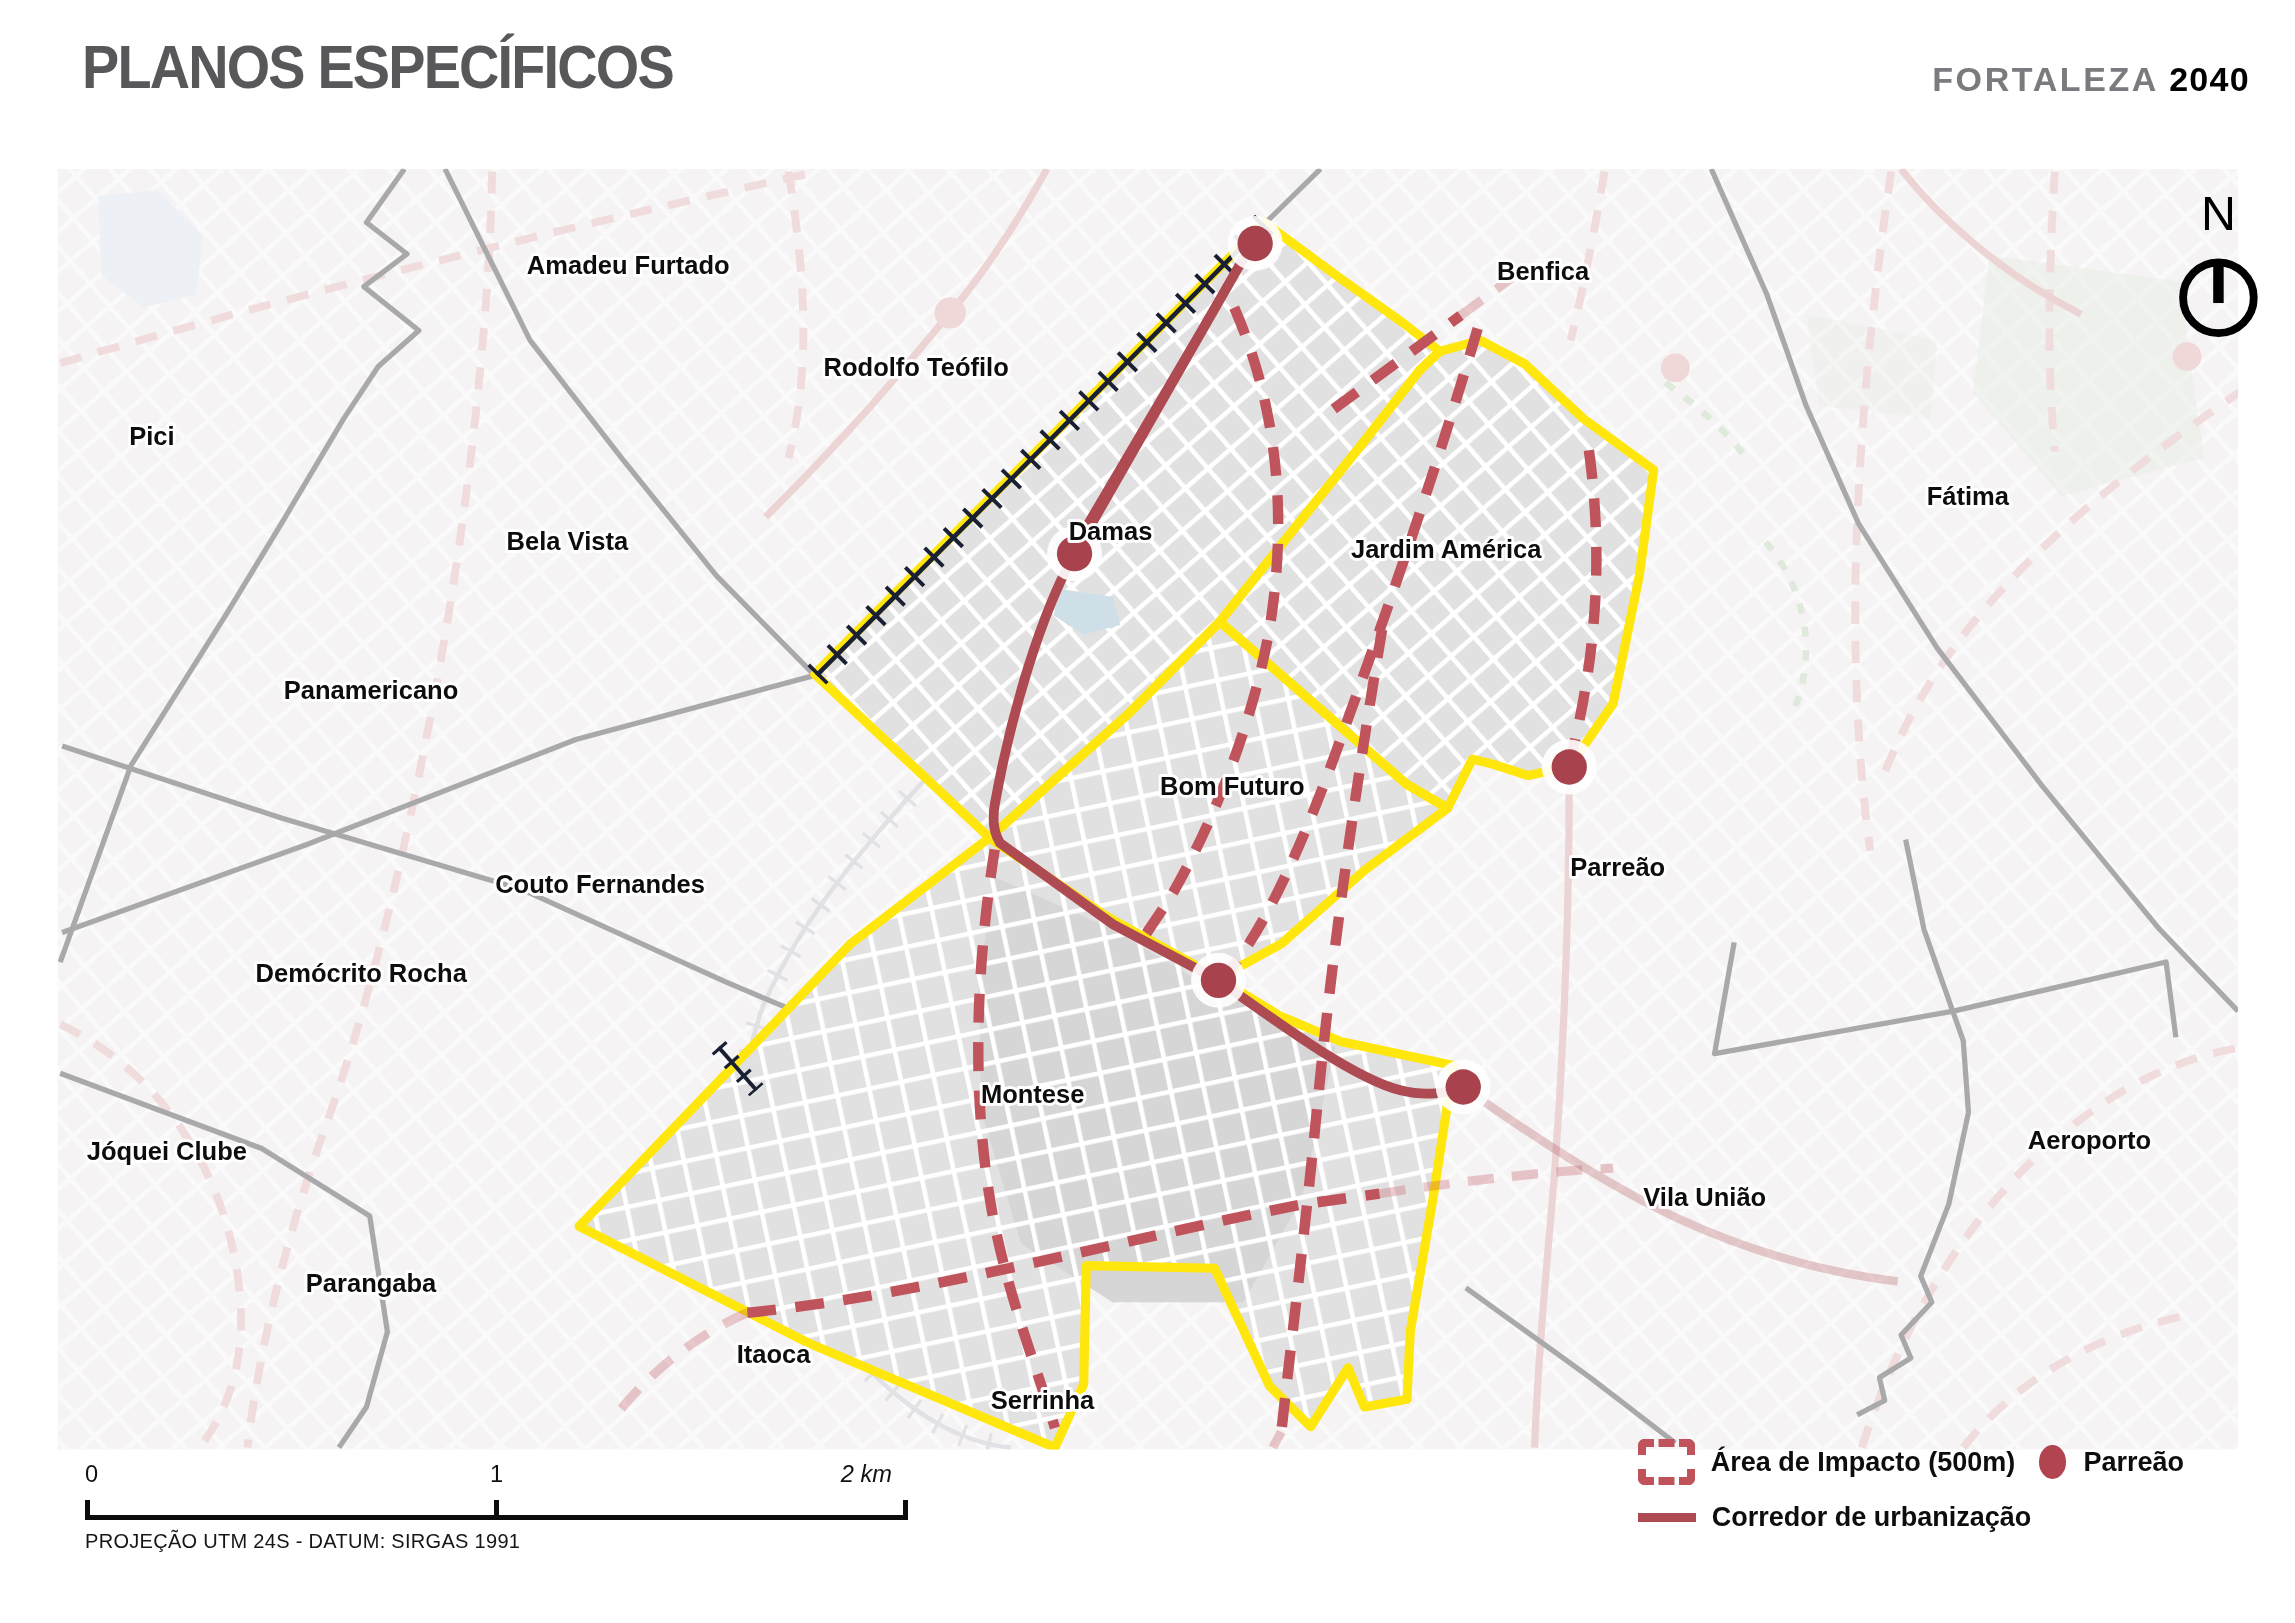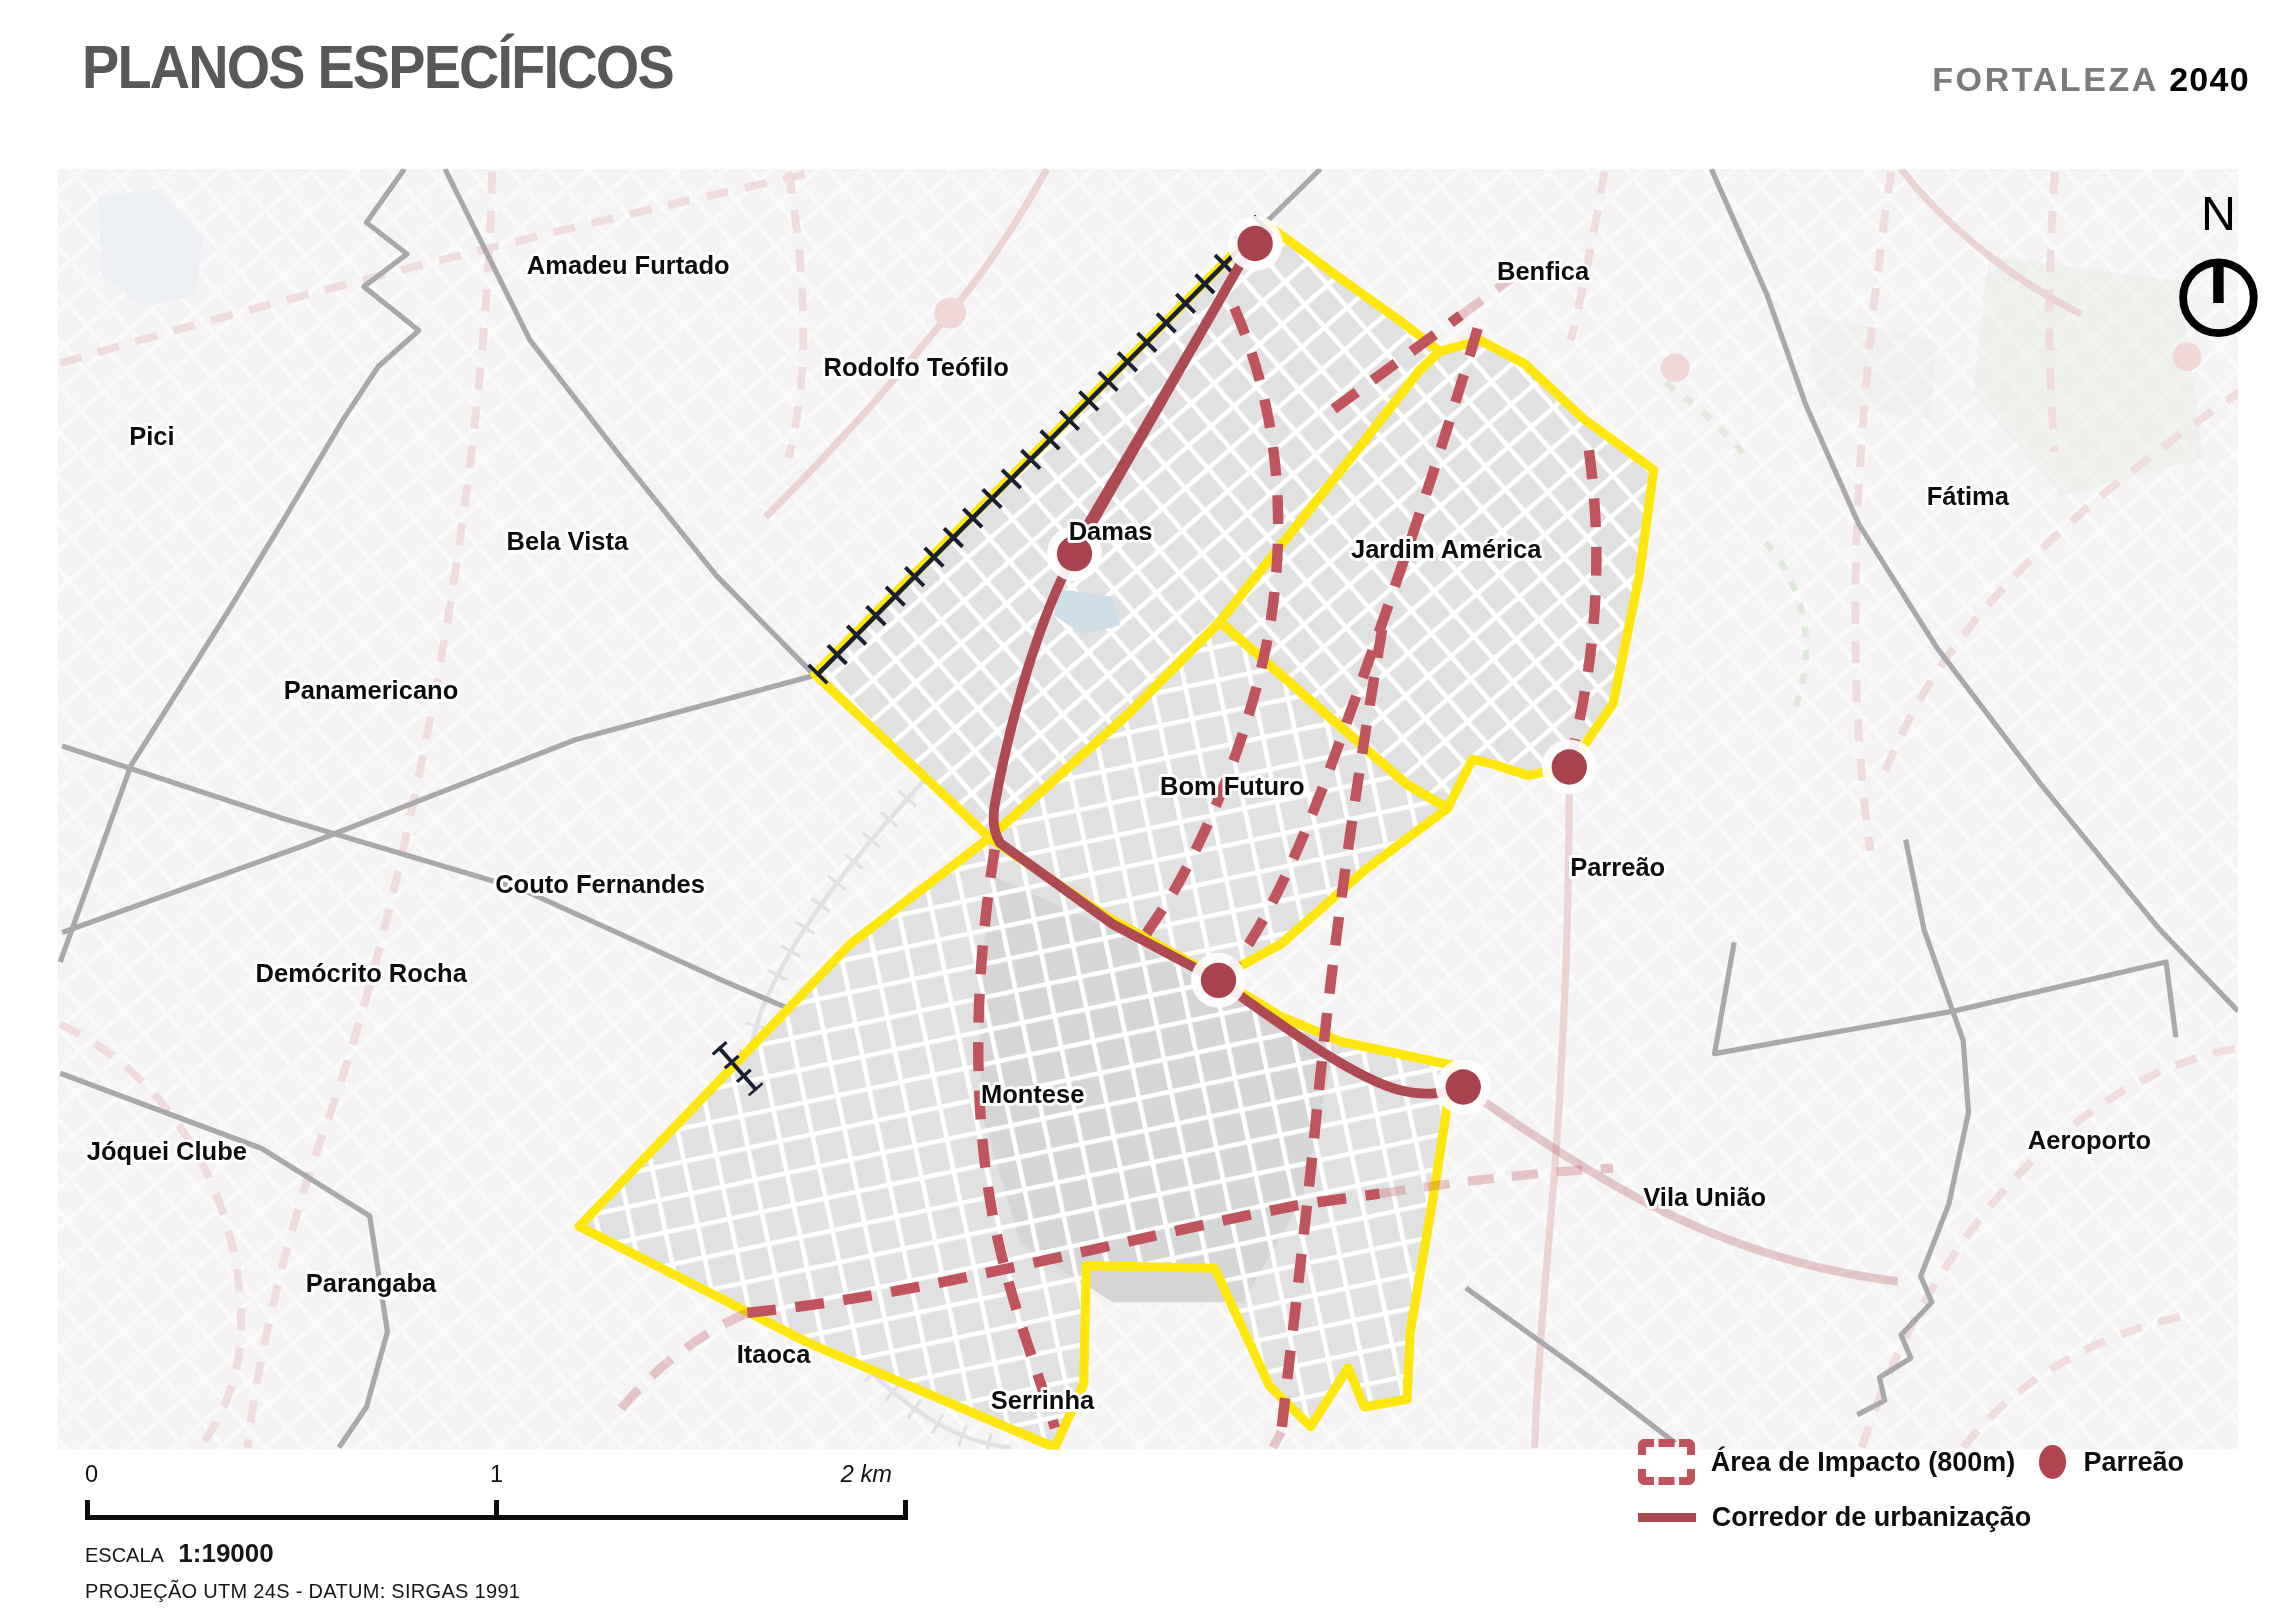--- a/index.html
+++ b/index.html
@@ -221,30 +221,27 @@
       <span class="n0">0</span>
       <span class="n1">1</span>
       <span class="n2">2 km</span>
     </div>
     <div id="scale-bar">
       <div class="tick t0"></div>
         <div class="tick t1"></div>
         <div class="tick t2"></div>
       <div class="bar"></div>
     </div>
-    <div id="escala-line">
-      <span>ESCALA</span><span class="ratio">1:19000</span>
-    </div>
     <div id="projection-line">PROJEÇÃO UTM 24S - DATUM: SIRGAS 1991</div>
   </div>
 
   <div id="legend" class="abs">
     <div class="lg-row">
       <div class="lg-swatch-impact"></div>
-      <div class="lg-label">Área de Impacto (800m)</div>
+      <div class="lg-label">Área de Impacto (500m)</div>
       <div class="lg-dot"></div>
       <div class="lg-label">Parreão</div>
     </div>
     <div class="lg-row">
       <div class="lg-swatch-line"></div>
       <div class="lg-label">Corredor de urbanização</div>
     </div>
   </div>
 
 </div>

